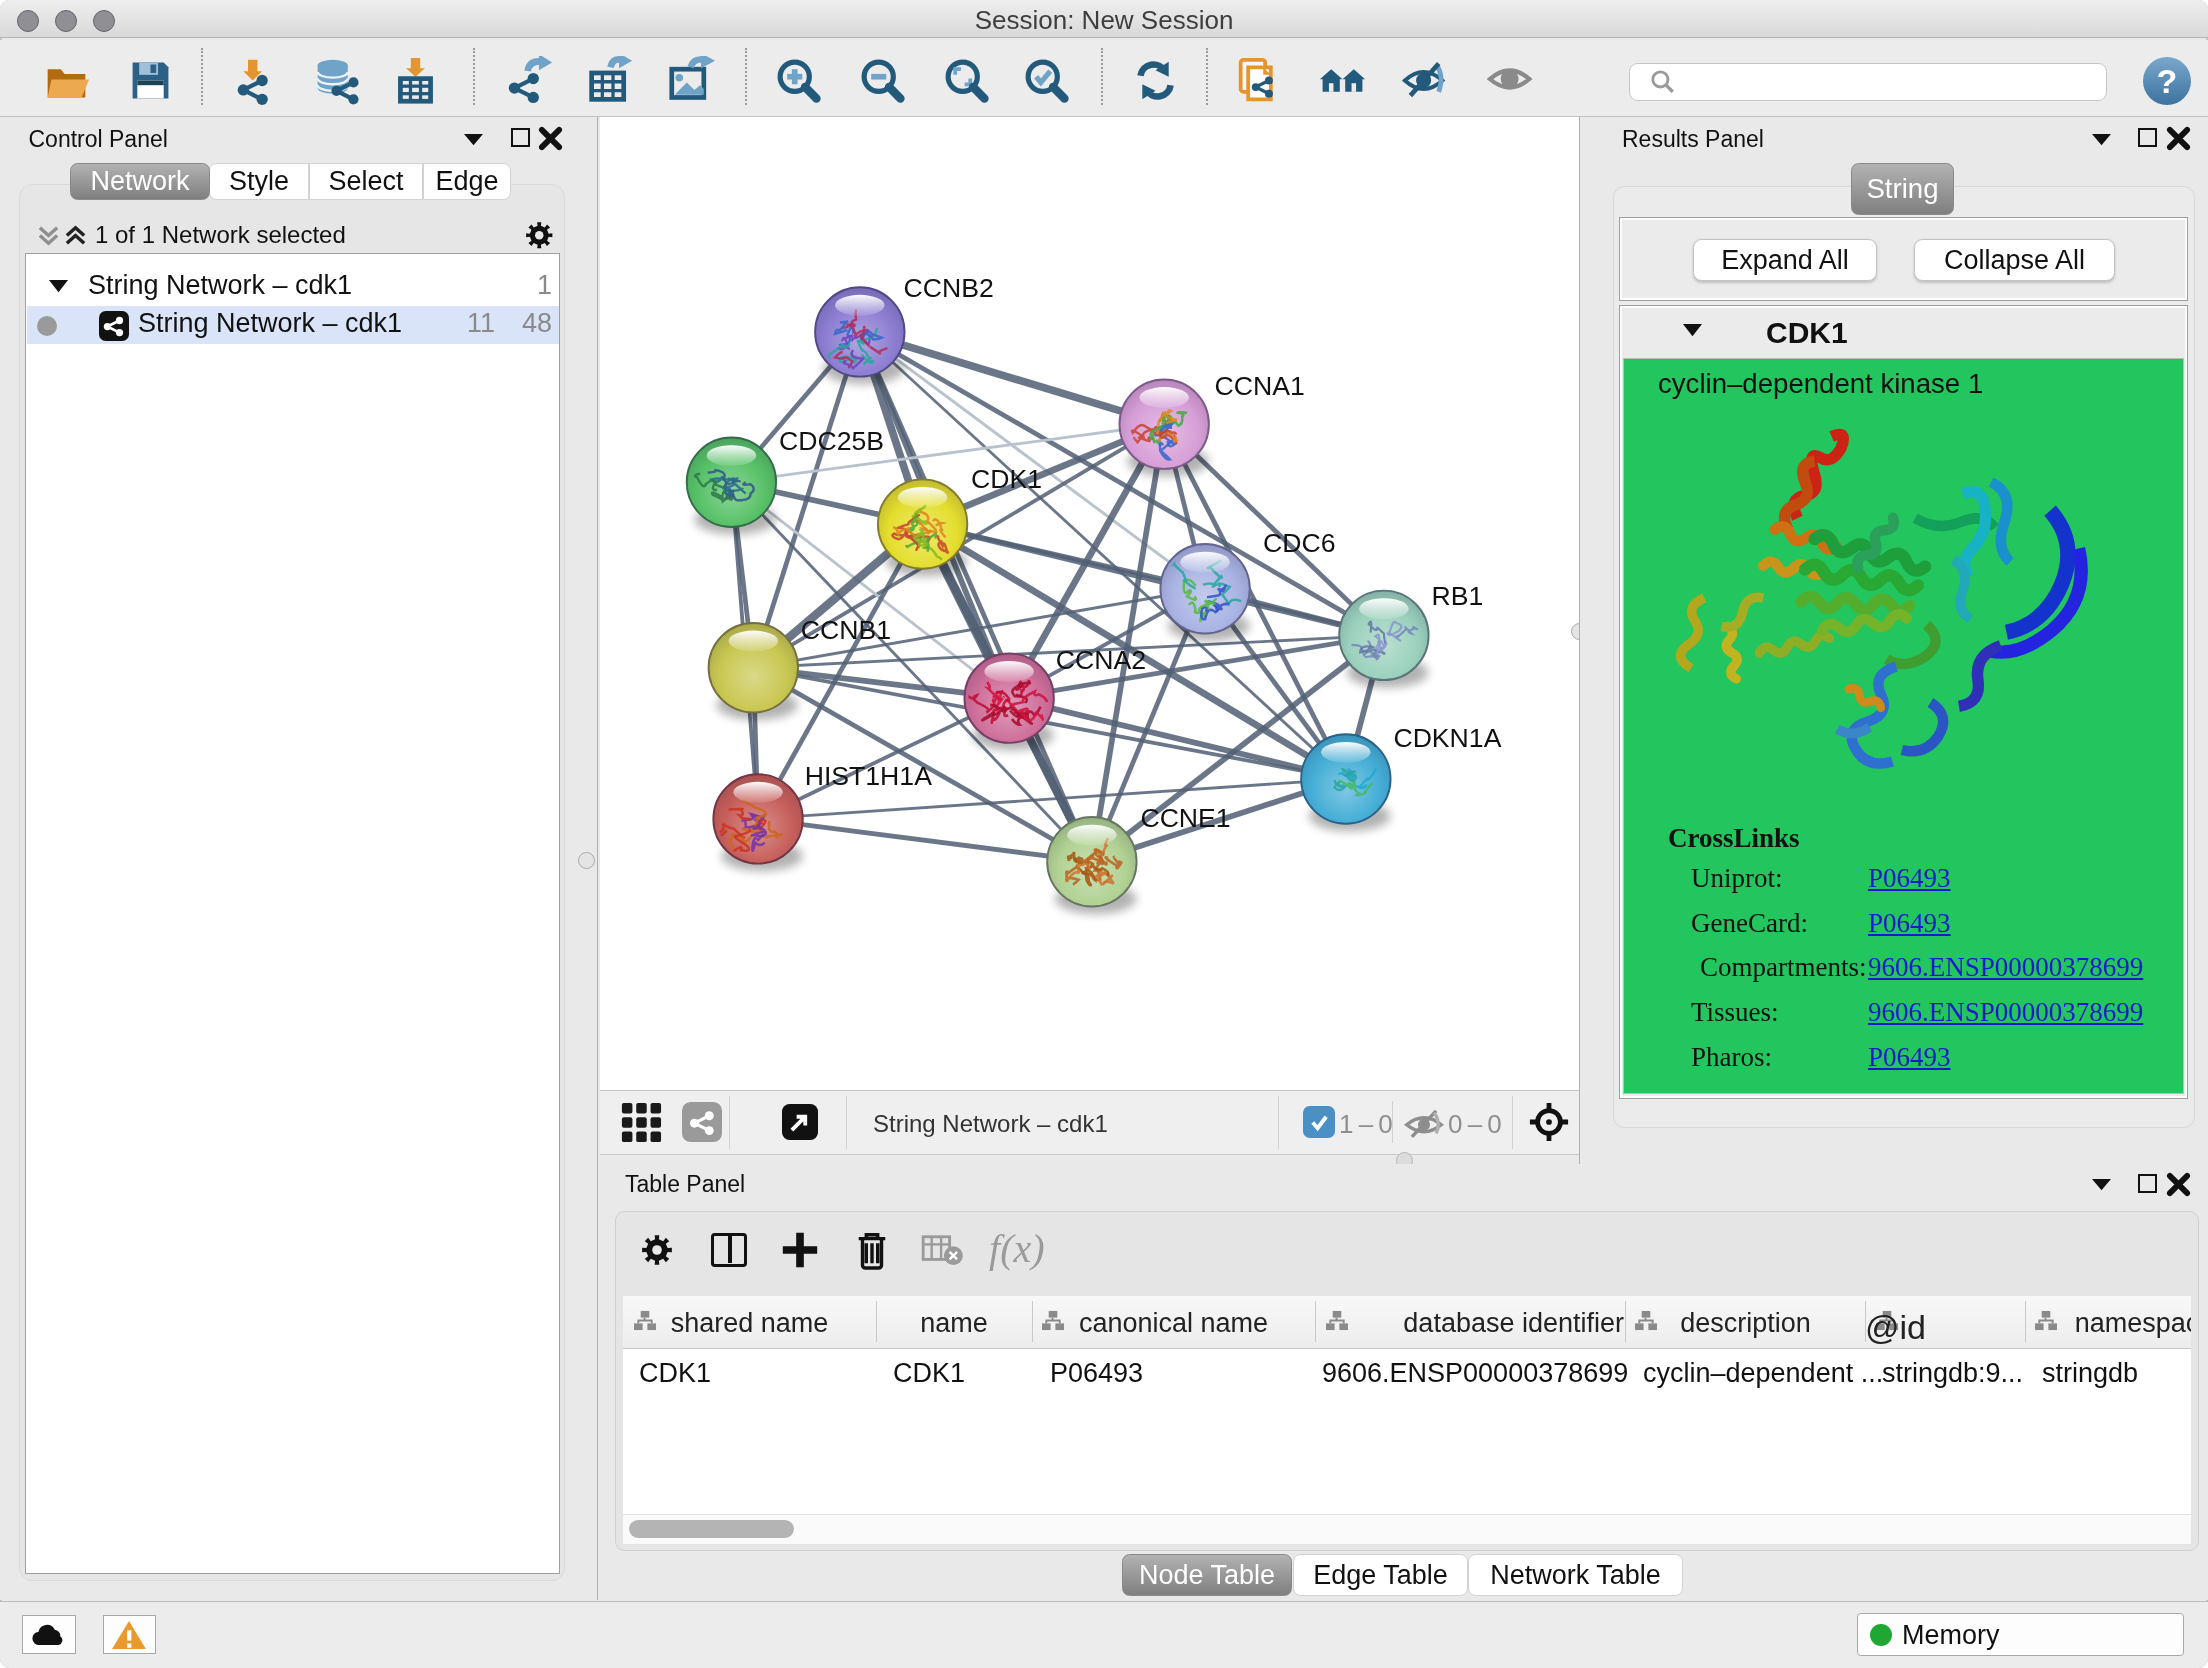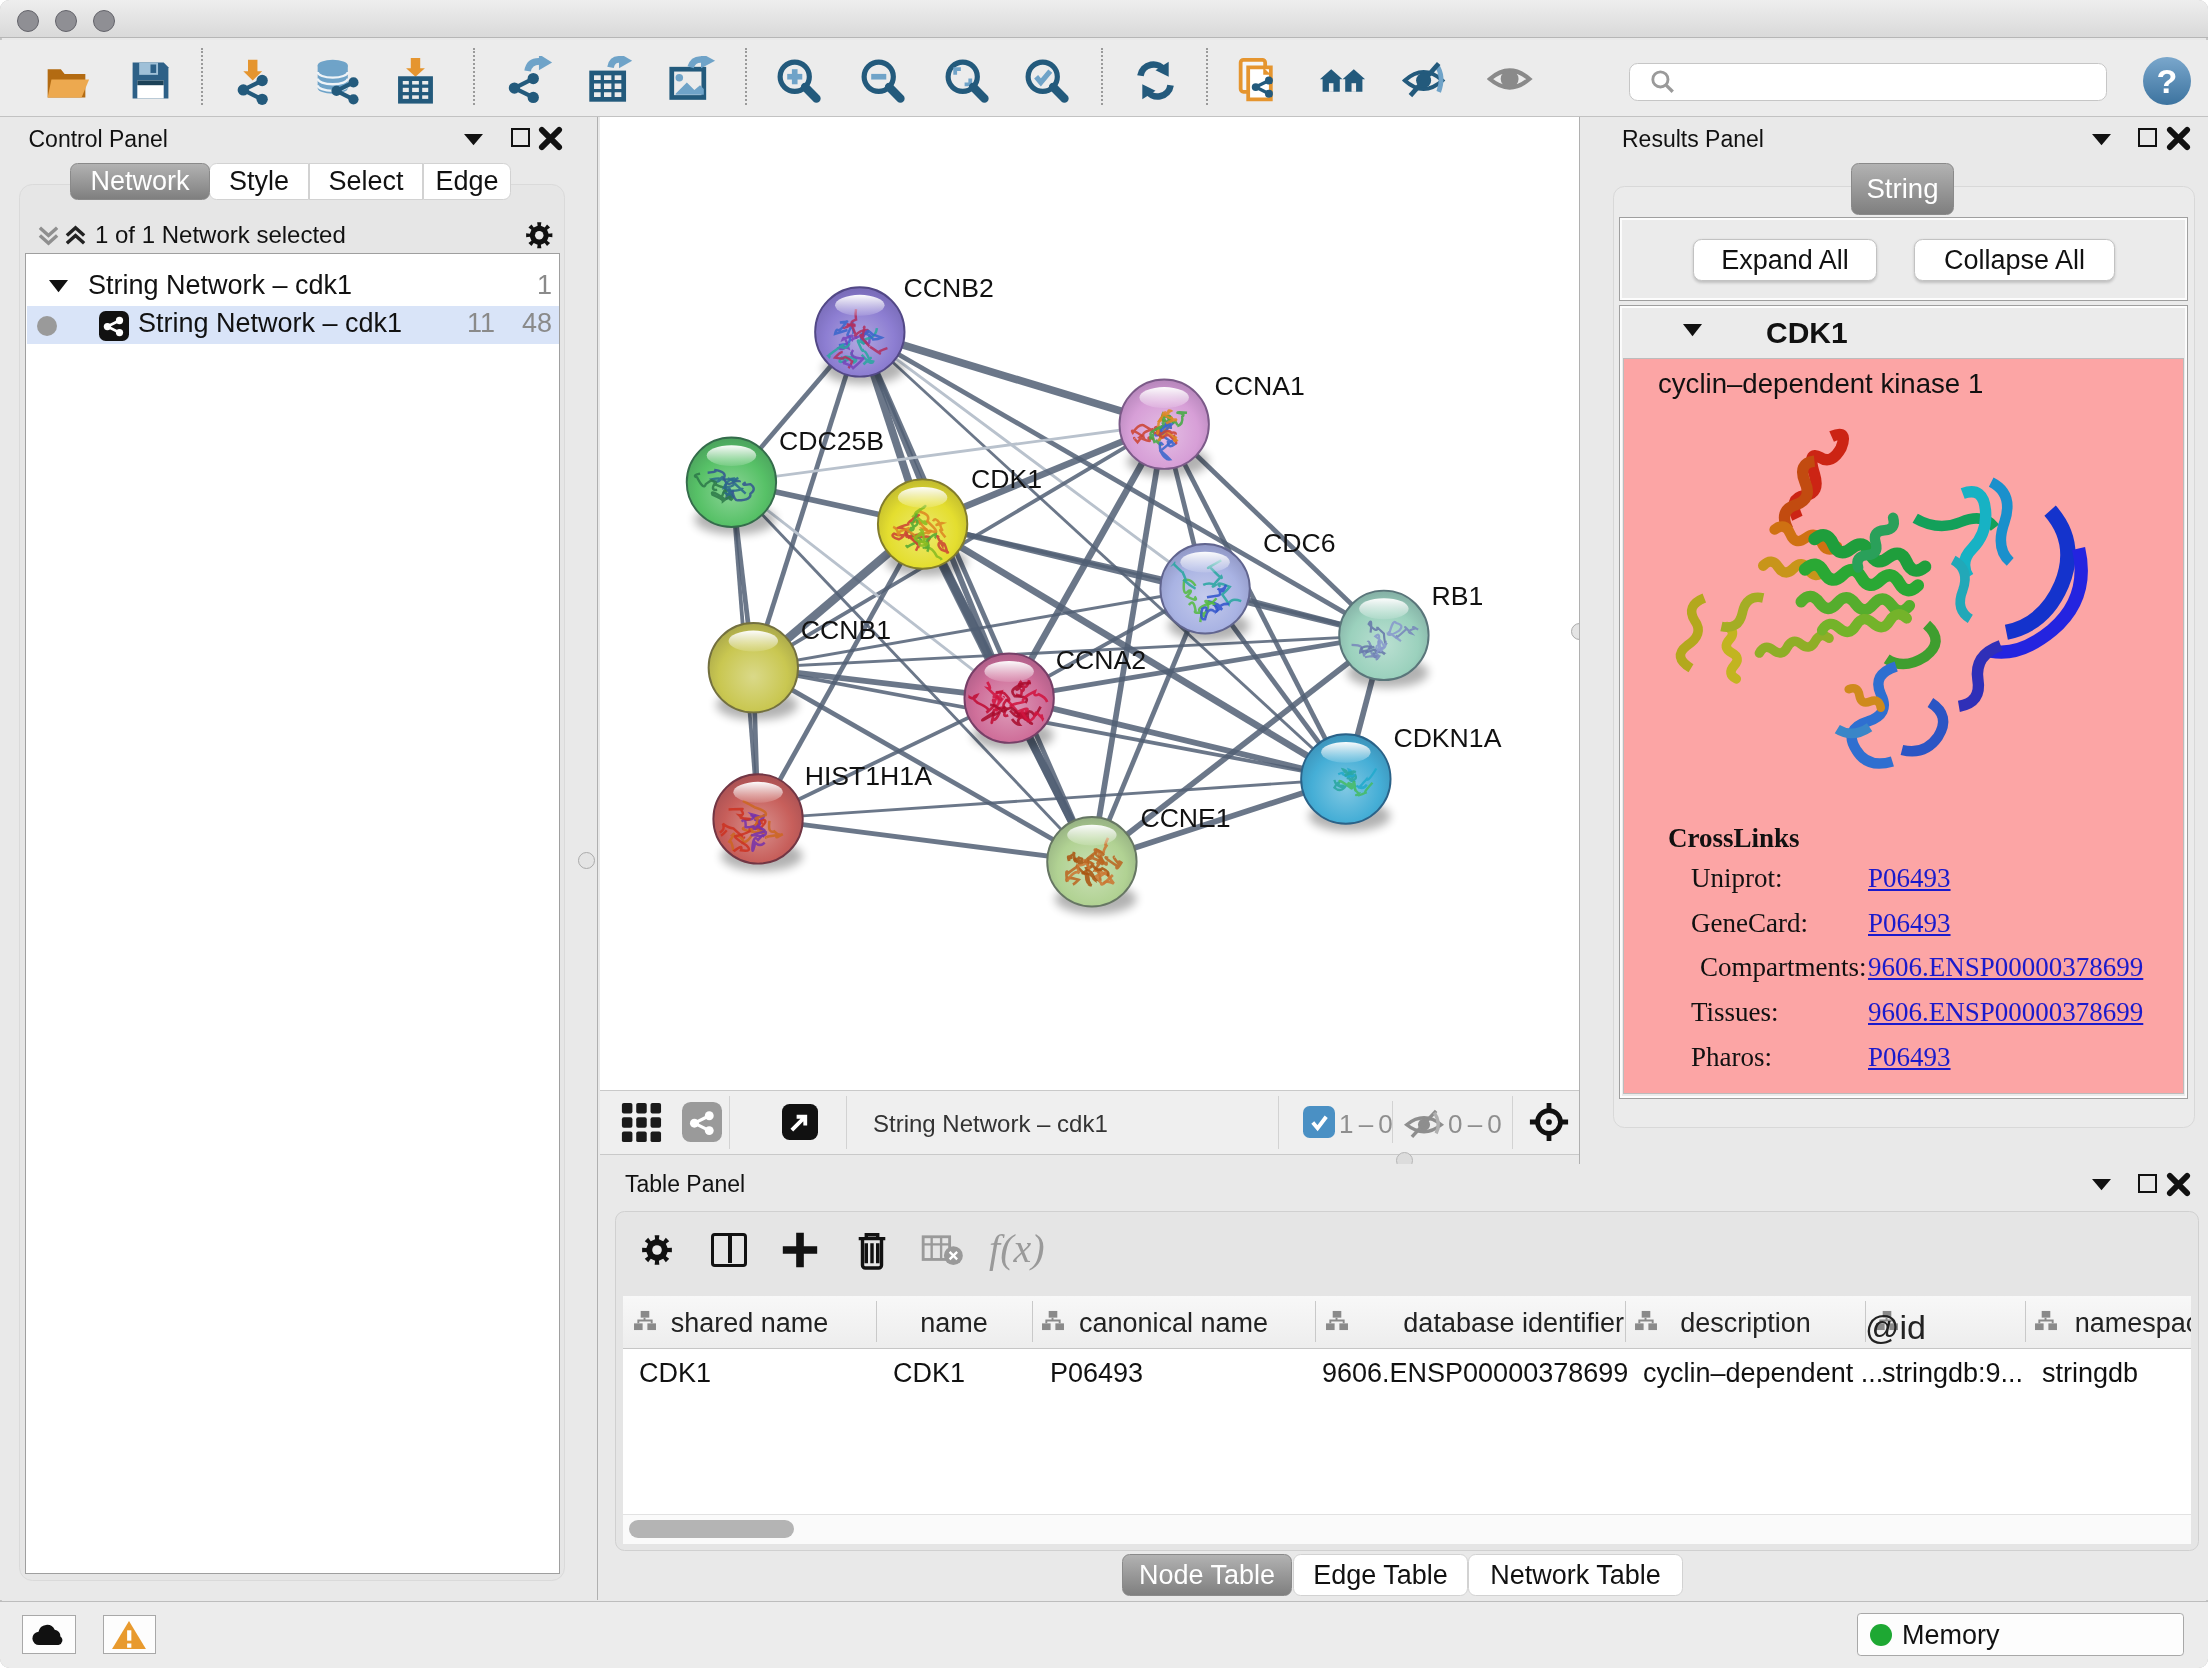--- a/index.html
+++ b/index.html
@@ -7,20 +7,21 @@
 .tab{position:absolute;border-radius:7.6px;display:flex;align-items:center;justify-content:center;font-size:27px}
 .tab.sel{background:linear-gradient(#b2b2b2,#7f7f7f);color:#fff;border:1px solid #8a8a8a}
 .tab.uns{background:#fff;color:#111;border:1px solid #d2d2d2}
 .btn{position:absolute;background:#fff;border:1px solid #c2c2c2;border-radius:8.6px;display:flex;align-items:center;justify-content:center;font-size:27px;color:#111;box-shadow:0 1.9px 2.9px rgba(0,0,0,0.18)}
 </style></head><body>
 <div id="win">
     <div class="abs" style="left:0;top:0;width:2208px;height:38px;background:linear-gradient(#eeeeee,#d9d9d9);border-bottom:1.9px solid #b6b6b6"></div>
     <div class="abs" style="left:17px;top:9.5px;width:22px;height:22px;border-radius:50%;background:#8f8f94;border:1.9px solid #63636a;box-sizing:border-box"></div>
     <div class="abs" style="left:55px;top:9.5px;width:22px;height:22px;border-radius:50%;background:#8f8f94;border:1.9px solid #63636a;box-sizing:border-box"></div>
     <div class="abs" style="left:93px;top:9.5px;width:22px;height:22px;border-radius:50%;background:#8f8f94;border:1.9px solid #63636a;box-sizing:border-box"></div>
+    <div class="abs" style="left:0;top:4.8px;width:2208px;text-align:center;font-size:26px;font-weight:500;color:#3e3e3e">Session: New Session</div>
     <div class="abs" style="left:0;top:40px;width:2208px;height:77px;background:#ececec;border-bottom:1px solid #c2c2c2"></div>
     <div style="position:absolute;left:42px;top:56px;width:49px;height:49px"><svg width="49" height="49" viewBox="0 0 52 52" style="">
         <path d="M6 14 L20 14 L24 19 L46 19 L46 44 L6 44 Z" fill="#b36b12"></path>
         <path d="M10 25 L50 25 L42 44 L6 44 Z" fill="#eda94f"></path>
       </svg></div>
     <div style="position:absolute;left:126px;top:56px;width:49px;height:49px"><svg width="49" height="49" viewBox="0 0 52 52" style="">
         <path d="M7 7 L40 7 L45 12 L45 45 L7 45 Z" fill="#2d6087"></path>
         <rect x="14" y="7" width="20" height="13" fill="#9fc0d8"></rect>
         <rect x="26" y="9" width="6" height="9" fill="#2d6087"></rect>
         <rect x="12" y="26" width="28" height="19" fill="#ffffff"></rect>
@@ -594,21 +595,21 @@
     <div class="abs" style="left:1613px;top:186px;width:582px;height:942px;background:#ebebeb;border:1px solid #d8d8d8;border-radius:11.4px"></div>
     <div class="tab sel" style="left:1851px;top:163px;width:103px;height:52px;font-size:27.6px">String</div>
     <div class="abs" style="left:1619px;top:217px;width:569px;height:84px;border:1.9px solid #9f9f9f;background:#ebebeb;box-shadow:inset 0 0 0 1.9px #fdfdfd"></div>
     <div class="btn" style="left:1693px;top:239px;width:184px;height:42px">Expand All</div>
     <div class="btn" style="left:1914px;top:239px;width:201px;height:42px">Collapse All</div>
     <div class="abs" style="left:1619px;top:305px;width:569px;height:794px;border:1.9px solid #9f9f9f;background:#ebebeb;box-shadow:inset 0 0 0 1.9px #fdfdfd"></div>
     <svg width="21" height="14.3" viewBox="0 0 22 15" style="position:absolute;left:1682px;top:323px">
       <path d="M1 1 L21 1 L11.0 14 Z" fill="#111"></path>
     </svg>
     <div class="abs" style="left:1766px;top:316px;font-size:30px;font-weight:bold;color:#111">CDK1</div>
-    <div class="abs" style="left:1623px;top:358px;width:561px;height:736px;border:1px solid #bcbcbc;background:#fca5a5;overflow:hidden">
+    <div class="abs" style="left:1623px;top:358px;width:561px;height:736px;border:1px solid #bcbcbc;background:#22c55e;overflow:hidden">
       <div class="abs" style="left:34px;top:8.6px;font-size:27.6px;color:#111">cyclin–dependent kinase 1</div>
       <svg width="418" height="342" viewBox="0 0 440 360" style="position:absolute;left:48px;top:68px">
         <path d="M168 10 q18 -8 10 12 q-10 18 -22 10 q-14 -8 -6 18 q6 20 -10 22 q-18 3 -8 24" fill="none" stroke="#cc2414" stroke-width="12"></path>
         <path d="M150 36 q-18 2 -10 22 q8 18 -10 24 q-18 6 -8 26" fill="none" stroke="#c24b10" stroke-width="12"></path>
         <g transform="rotate(15 108 108)">
           <path d="M108 108 q8.5 -11 17 0 q8.5 11 17 0 q8.5 -11 17 0 q8.5 11 17 0" fill="none" stroke="#cf7112" stroke-width="11" stroke-linecap="round"></path>
         </g>
         <g transform="rotate(5 96 146)">
           <path d="M96 146 q8.0 -10 16 0 q8.0 10 16 0 q8.0 -10 16 0 q8.0 10 16 0" fill="none" stroke="#c8951a" stroke-width="11" stroke-linecap="round"></path>
         </g>

